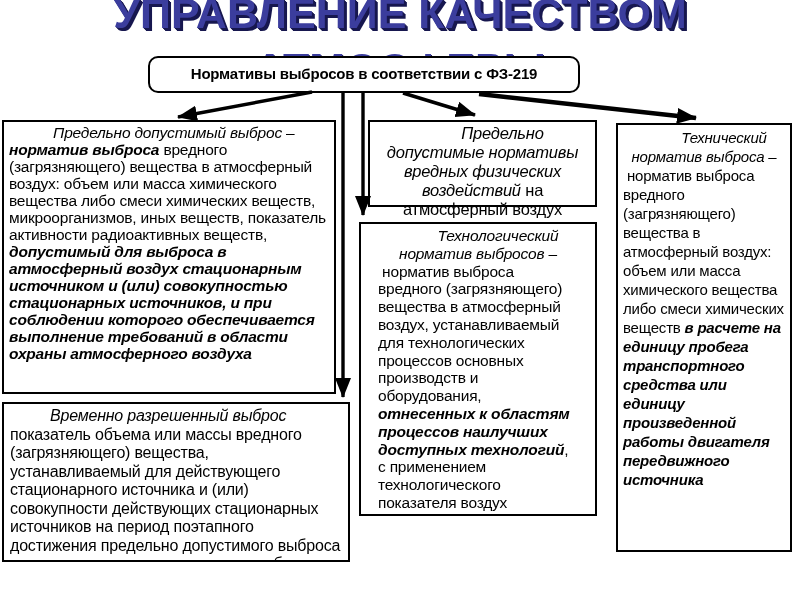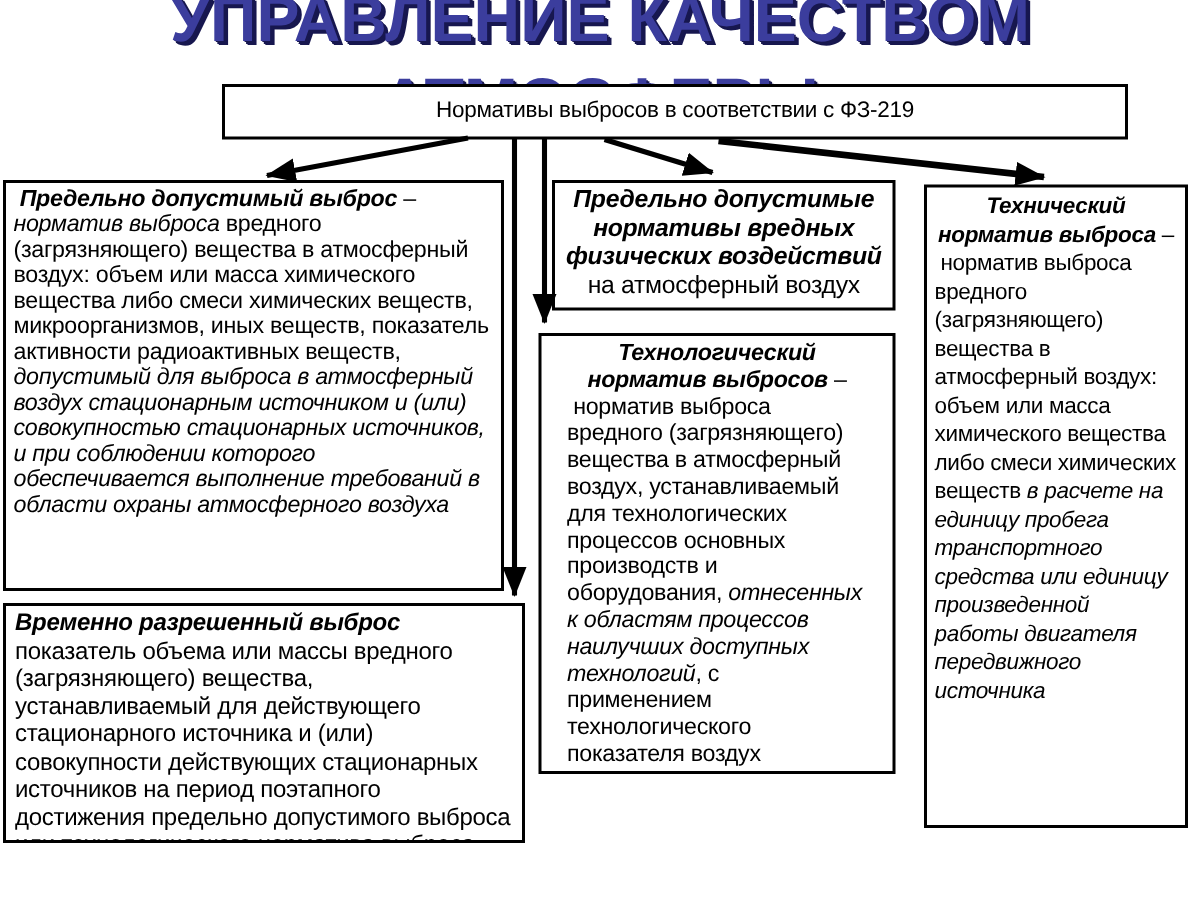--- a/index.html
+++ b/index.html
@@ -18,26 +18,26 @@
     letter-spacing:0px;z-index:0;
   }
   
   .box{
     position:absolute;background:#ffffff;border:2px solid #000;
     box-sizing:border-box;z-index:2;letter-spacing:-0.2px;
   }
   .blk{white-space:pre-wrap;}
   .blk.c{text-align:center;}
   .blk.l{text-align:left;}
-  .seg-bold-italic{font-weight:700;font-style:italic;}
-  .seg-italic{font-style:italic;}
+  .seg-bold-italic{font-weight:400;font-style:italic;margin-left:40px;}
+  .seg-italic{font-style:italic;font-weight:bold;}
   .seg-regular{font-weight:400;font-style:normal;}
 
-  .box-root{left:148px;top:56px;width:604px;height:37px;
-    font-weight:400;font-size:15px;line-height:32px;text-align:center;overflow:hidden;}
+  .box-root{left:148px;top:56px;width:432px;height:37px;
+    font-weight:700;font-size:15px;line-height:32px;text-align:center;overflow:hidden;border-radius:10px;}
   .box-pdv{left:2px;top:120px;width:334px;height:274px;
     font-size:15.5px;line-height:17px;padding:2px 5px;overflow:visible;}
   .box-vrv{left:2px;top:402px;width:348px;height:160px;
     font-size:16px;line-height:18.5px;padding:3px 6px;overflow:hidden;}
   .box-fiz{left:368px;top:120px;width:229px;height:87px;
     font-size:16.5px;line-height:19px;padding:2px 4px;overflow:visible;}
   .box-tnl{left:359px;top:222px;width:238px;height:294px;
     font-size:15.5px;line-height:17.8px;padding:3px 17px;overflow:hidden;}
   .box-tch{left:616px;top:123px;width:176px;height:429px;
     font-size:15px;line-height:19px;padding:3px 5px;overflow:hidden;}

